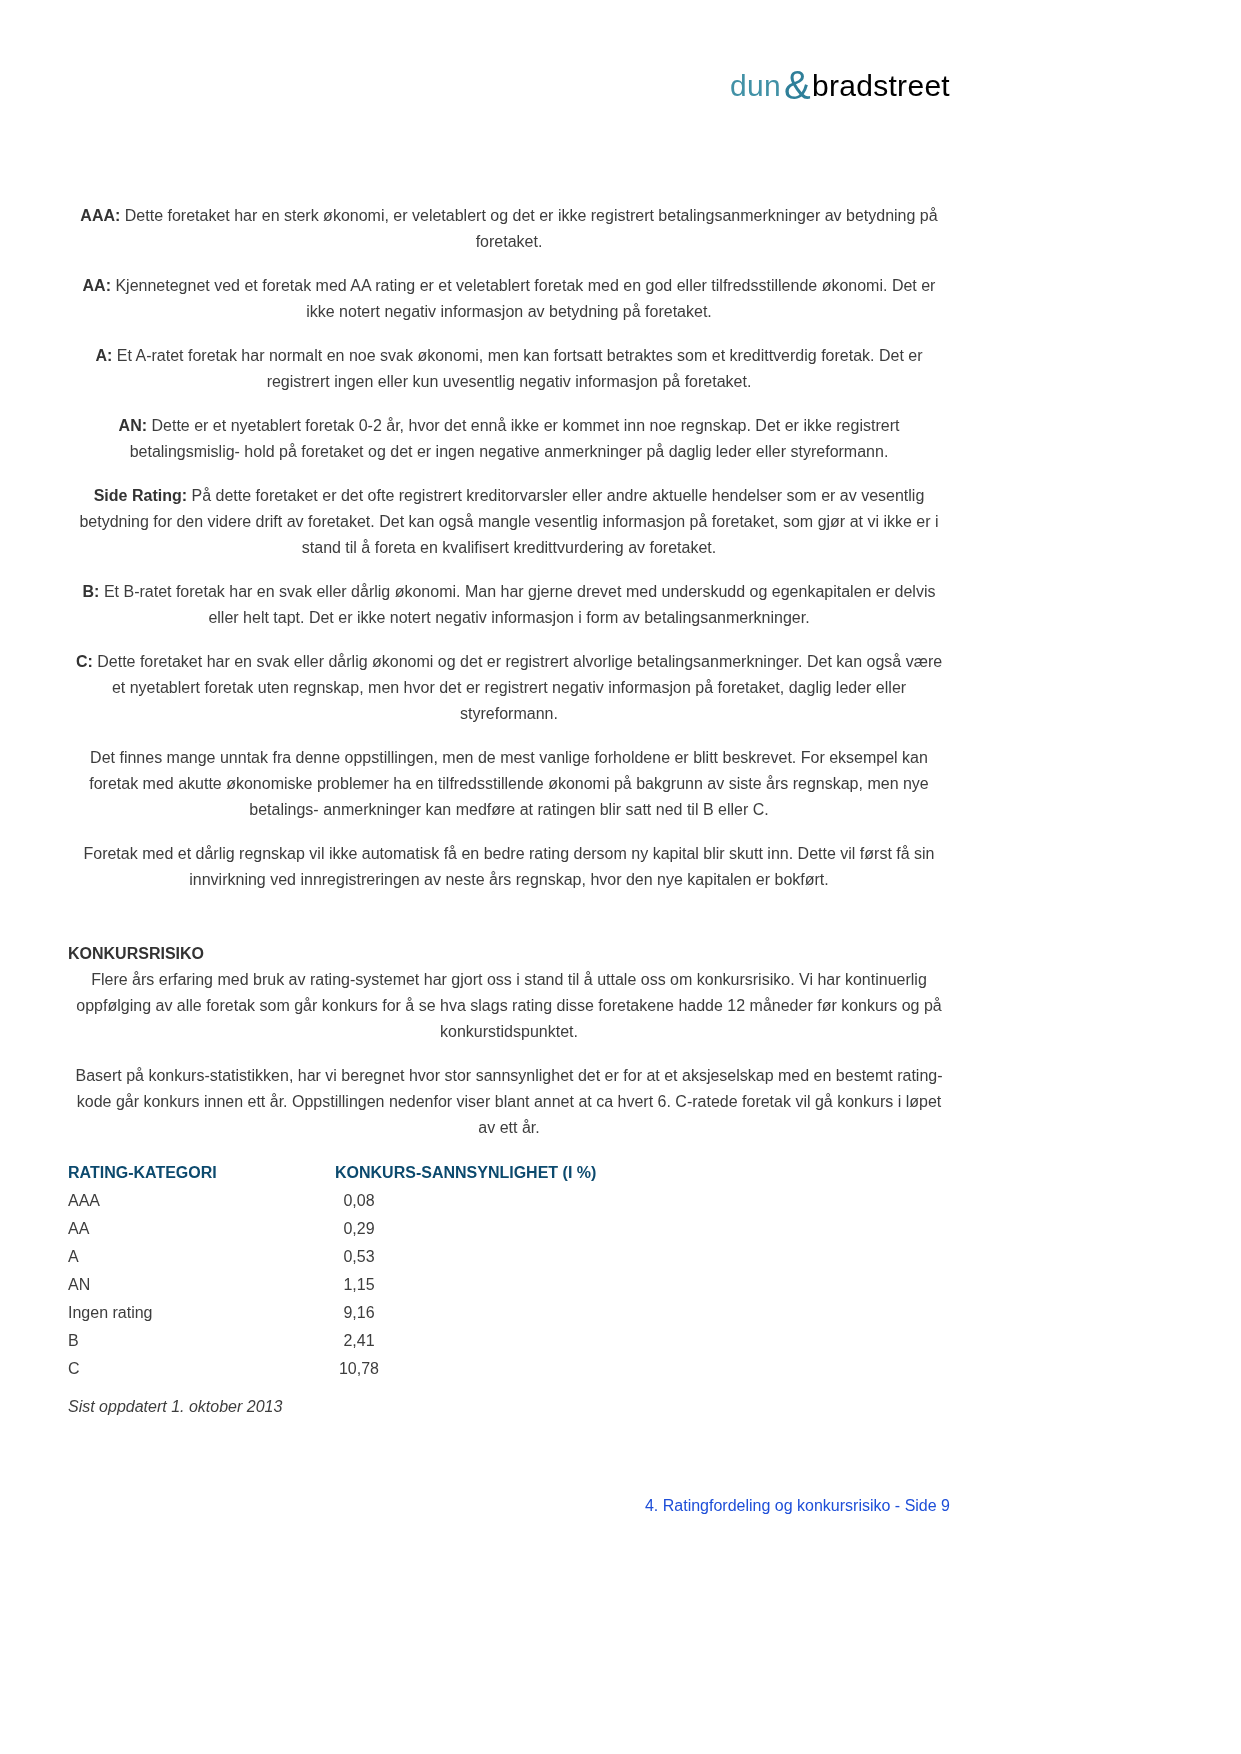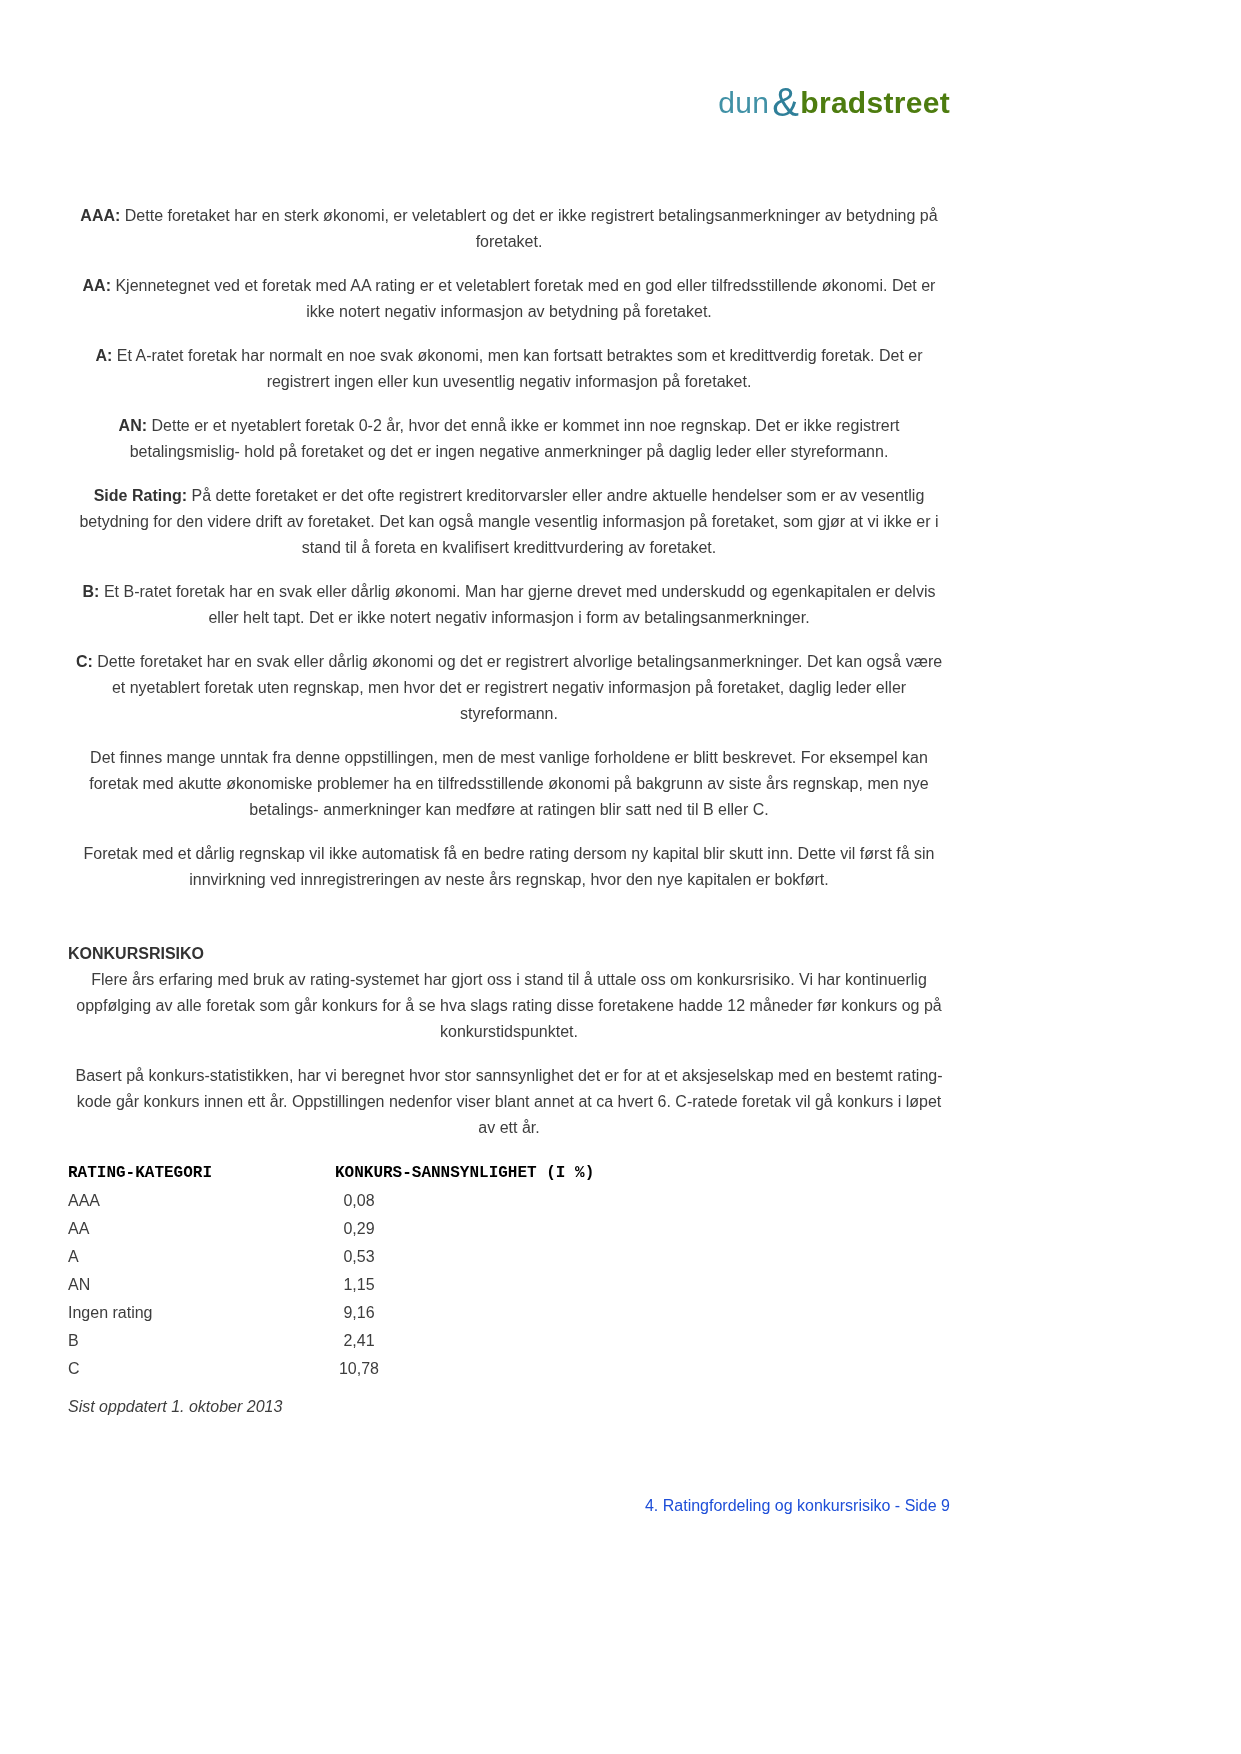--- a/index.html
+++ b/index.html
@@ -10,40 +10,40 @@
     height: 1754px;
     margin: 0 auto;
     background: #ffffff;
     font-family: "Liberation Sans", sans-serif;
     color: #3d3d3d;
     overflow: hidden;
   }
   
   .logo {
     position: absolute;
-    top: 77px;
+    top: 60px;
     right: 291px;
     display: flex;
     align-items: baseline;
     font-size: 30px;
     letter-spacing: 0.3px;
     color: #4191a6;
     white-space: nowrap;
     text-align: right;
   }
   .logo .dun { font-weight: 400; color: #4191a6; }
   .logo .amp {
     font-size: 40px;
     font-weight: 400;
     color: #2f7f99;
     margin: 0 1px 0 3px;
     position: relative;
     top: 3px;
   }
-  .logo .bradstreet { font-weight: 700; color: #4d7c0f; }
+  .logo .bradstreet { font-weight: 400; color: #000000; }
 
   
   .content {
     position: absolute;
     left: 68px;
     top: 203px;
     width: 882px;
     font-size: 16px;
     line-height: 26px;
   }
@@ -51,23 +51,22 @@
   .para strong, .section-heading { color: #333333; font-weight: bold; }
   .section-heading { line-height: 26px; margin-top: 48px; }
   .section .para { margin-top: 0; }
 
   
   .rating-table { margin-top: 12px; }
   .table-header {
     display: grid;
     grid-template-columns: 267px auto;
     font-weight: bold;
-    color: #000000;
+    color: #0c4a6e;
     line-height: 28px;
-    font-family: Liberation Mono, monospace;
   }
   .table-row {
     display: grid;
     grid-template-columns: 267px 48px;
     line-height: 28px;
   }
   .table-row .cell-value { text-align: center; }
 
   .updated {
     margin-top: 11px;

